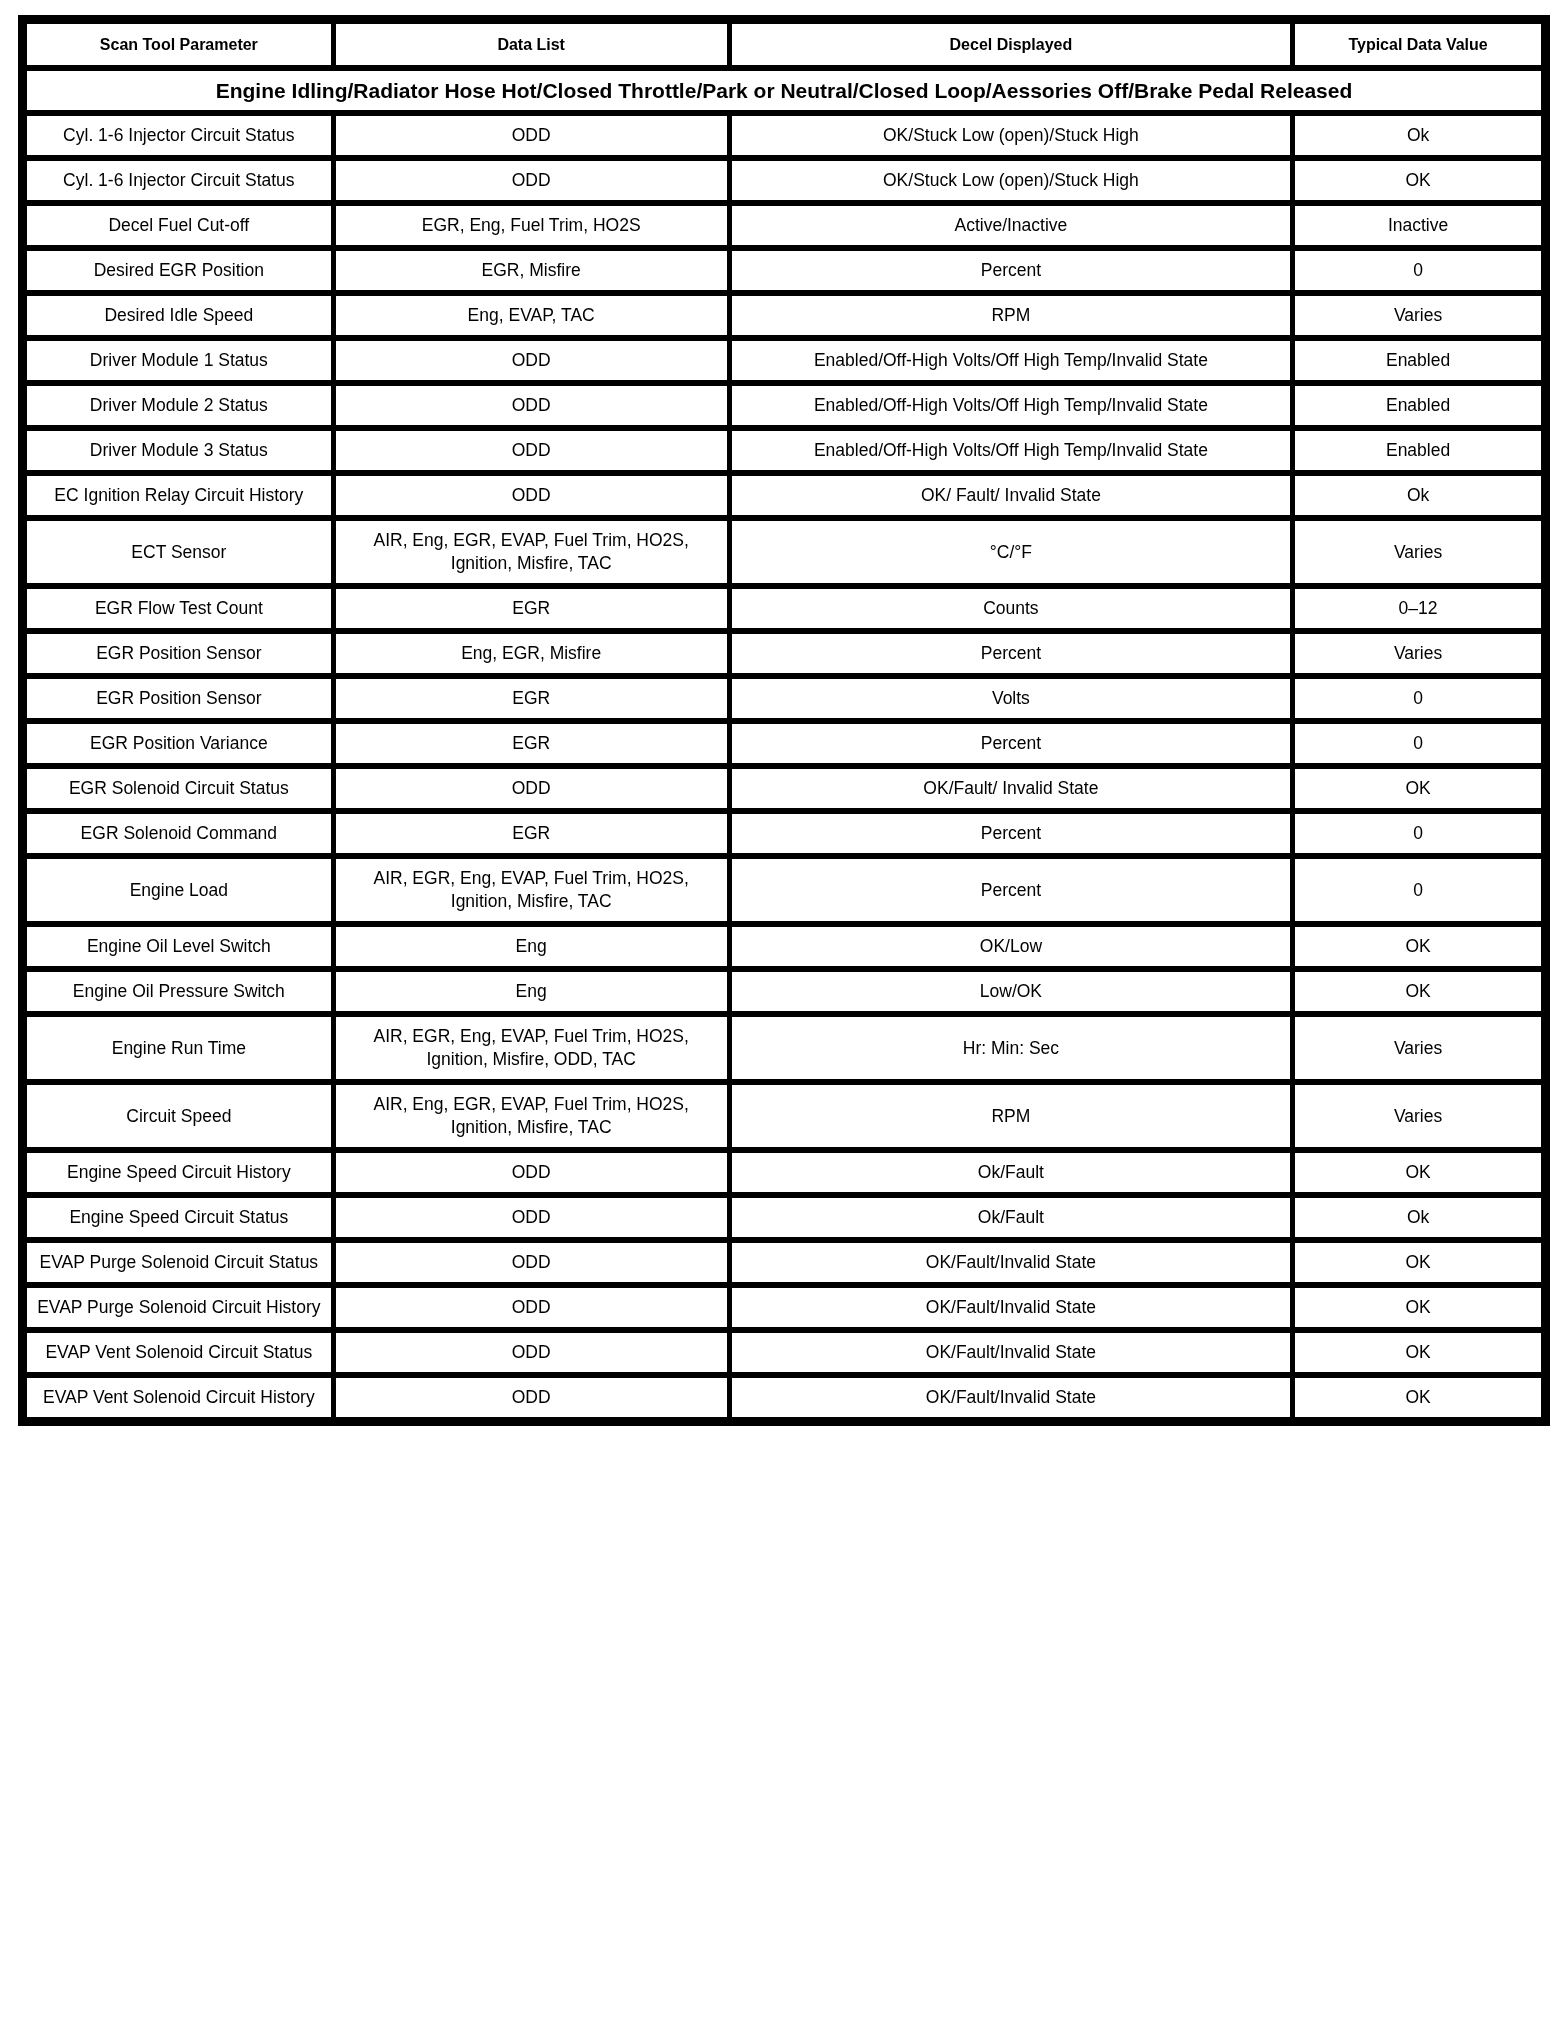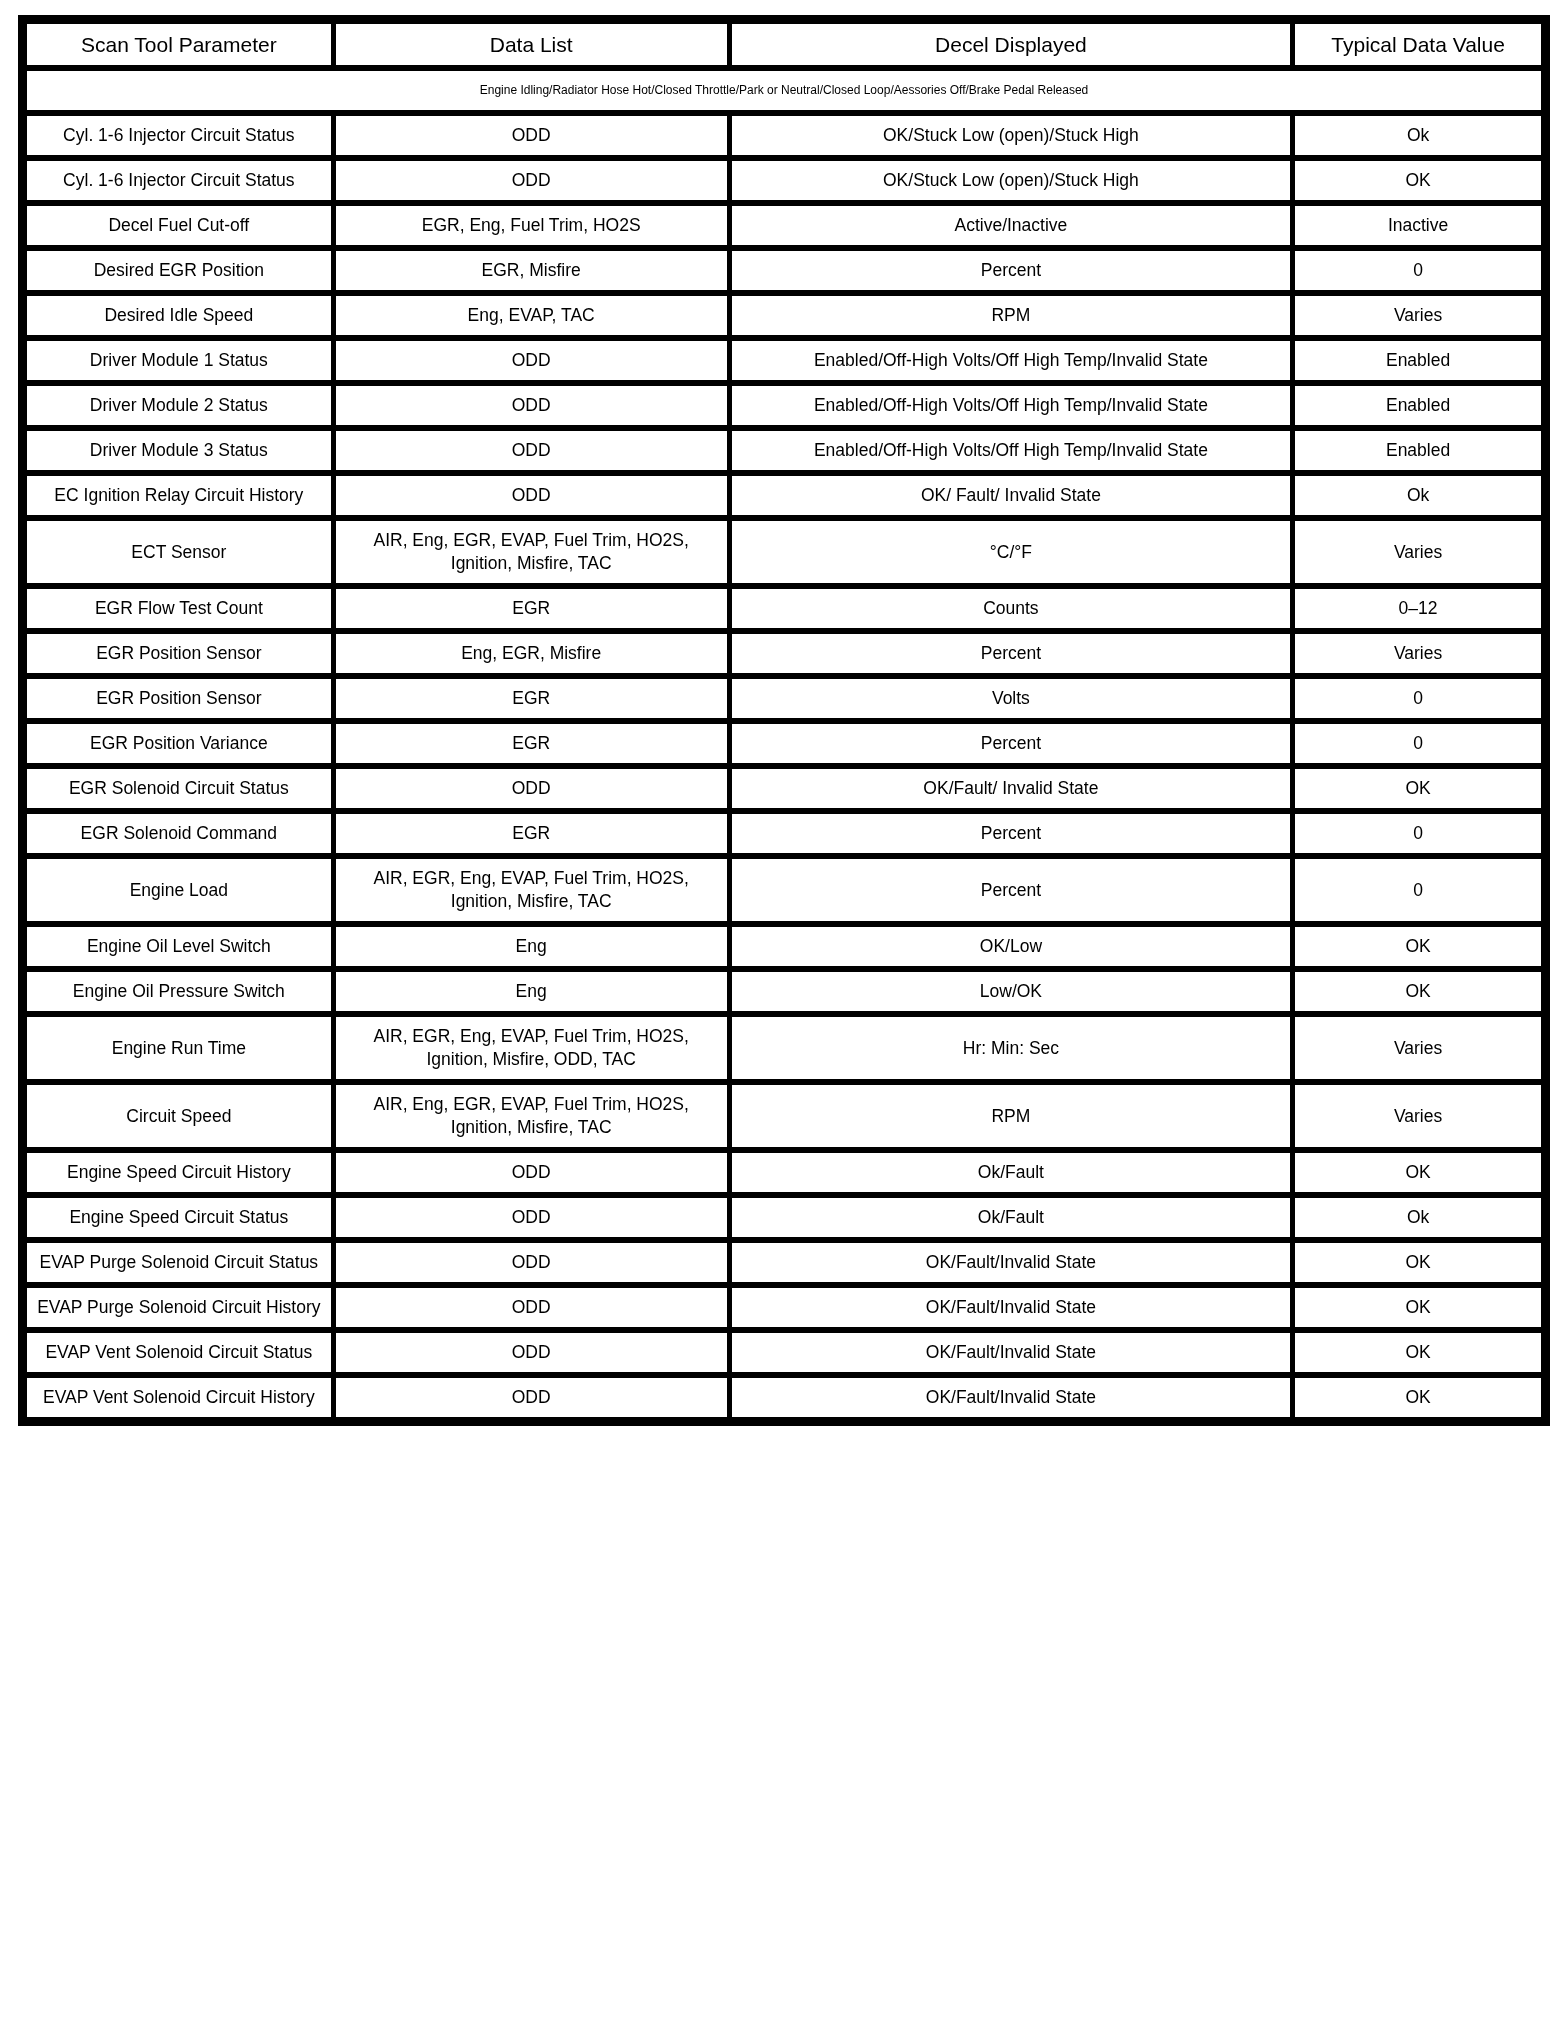--- a/index.html
+++ b/index.html
@@ -28,28 +28,28 @@
     border-top-width: 6px;
     border-bottom-width: 6px;
     border-left-width: 5px;
     border-right-width: 5px;
     text-align: center;
     vertical-align: middle;
     background: #ffffff;
     overflow: hidden;
   }
   th.col-header {
-    font-size: 21px;
-    font-weight: normal;
+    font-size: 16px;
+    font-weight: bold;
     padding: 9px 4px;
     line-height: 23px;
   }
   th.condition-cell {
-    font-size: 12px;
-    font-weight: normal;
+    font-size: 21px;
+    font-weight: bold;
     padding: 8px 6px;
     line-height: 23px;
   }
   td.body-cell {
     font-size: 17.5px;
     font-weight: normal;
     line-height: 23px;
     padding: 8px 6px;
   }
 </style>

